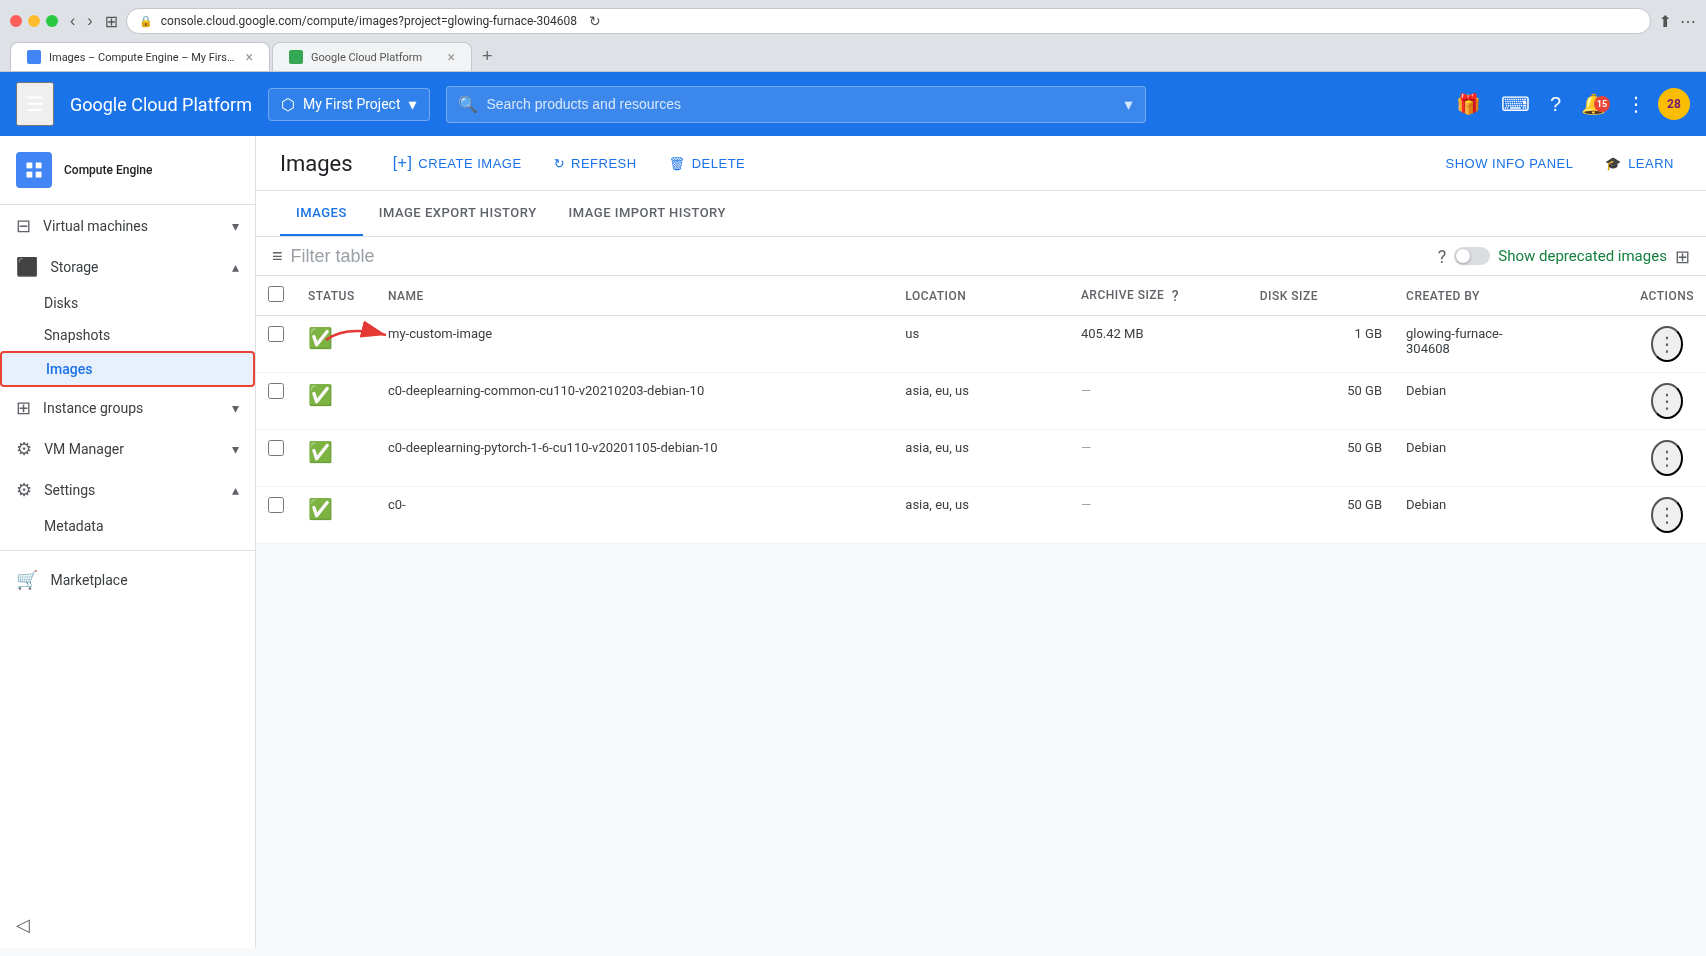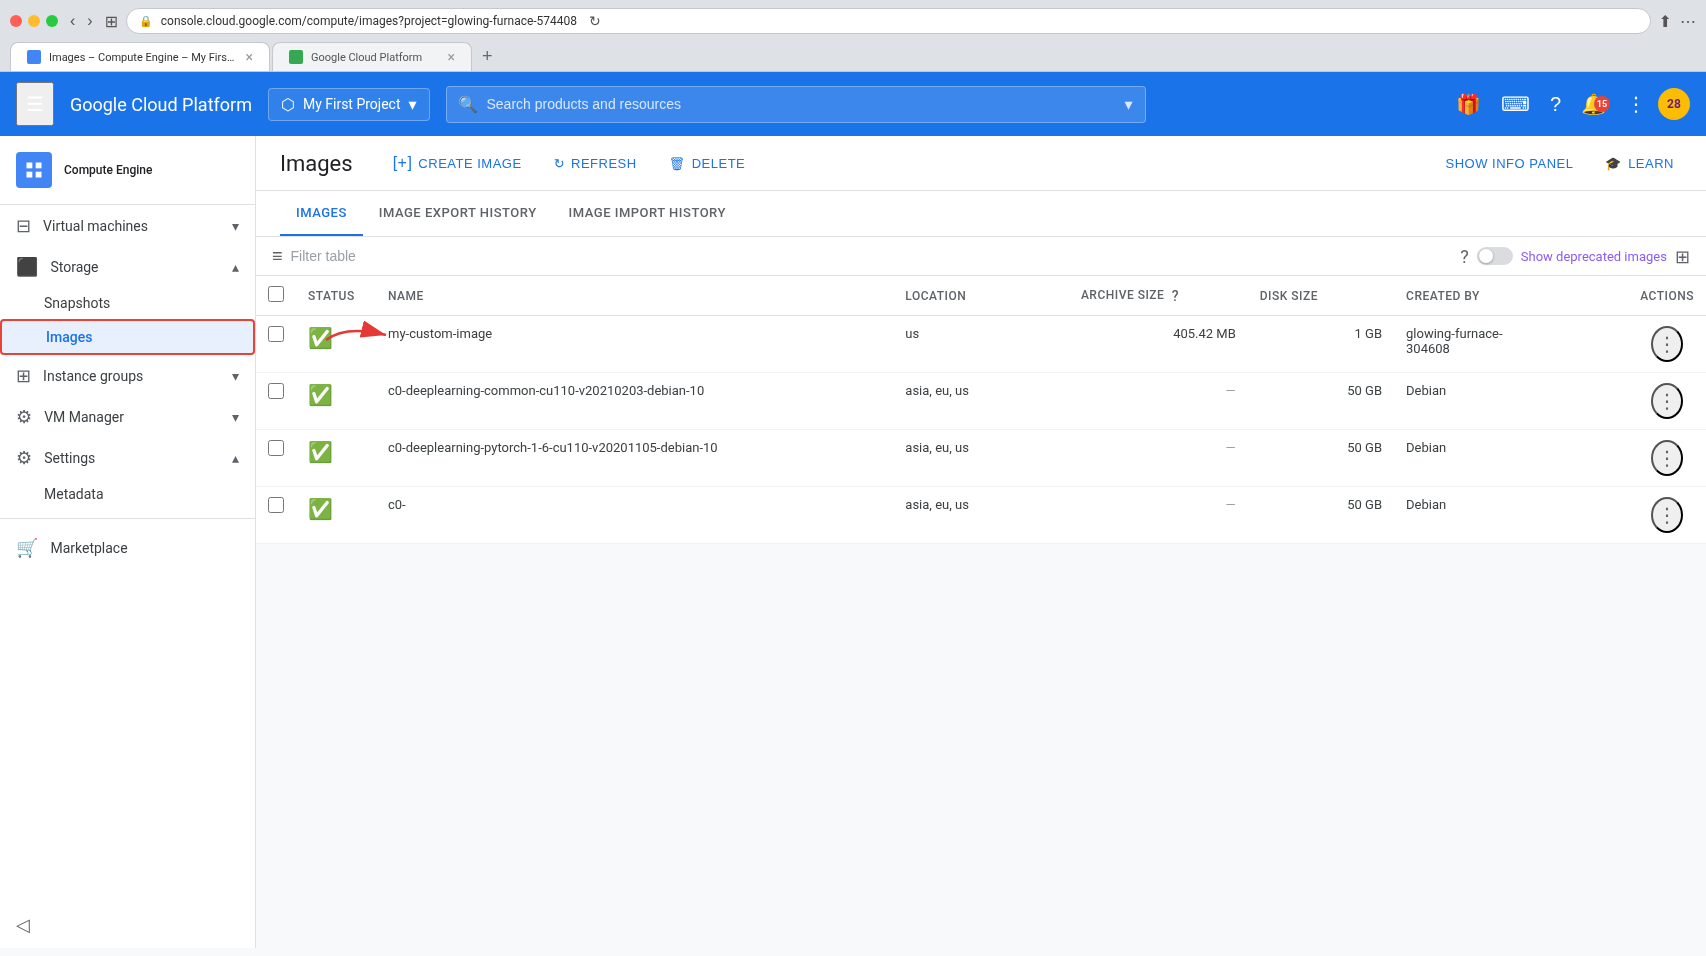--- a/index.html
+++ b/index.html
@@ -139,50 +139,50 @@
     .tab-item.active { color: #1a73e8; border-bottom: 2px solid #1a73e8; }
 
     
     .table-area { padding: 0; background: white; margin: 0; }
     .table-toolbar {
       display: flex; align-items: center; padding: 8px 16px; border-bottom: 1px solid #e0e0e0;
       gap: 8px;
     }
     .filter-icon { font-size: 18px; color: #5f6368; }
     .filter-input {
-      flex: 1; border: none; outline: none; font-size: 14px; color: #3c4043;
+      flex: 1; border: none; outline: none; font-size: 18px; color: #3c4043;
       background: transparent;
     }
     .filter-input::placeholder { color: #9aa0a6; }
     .help-icon { color: #5f6368; font-size: 18px; cursor: pointer; }
     .toggle-container { display: flex; align-items: center; gap: 8px; }
     .toggle { position: relative; width: 36px; height: 18px; }
     .toggle-track { width: 36px; height: 18px; background: #dadce0; border-radius: 9px; }
     .toggle-thumb { position: absolute; top: 2px; left: 2px; width: 14px; height: 14px; background: white; border-radius: 50%; box-shadow: 0 1px 3px rgba(0,0,0,0.3); }
-    .toggle-label { font-size: 13px; color: #8b5cf6; white-space: nowrap; text-align: right; }
+    .toggle-label { font-size: 15px; color: #15803d; white-space: nowrap; text-align: right; }
     .grid-icon { color: #5f6368; font-size: 18px; cursor: pointer; }
 
     
     .data-table { width: 100%; border-collapse: collapse; }
     .data-table th {
       text-align: left; padding: 10px 12px; font-size: 12px; font-weight: 500;
       color: #5f6368; border-bottom: 1px solid #e0e0e0; white-space: nowrap;
       text-transform: uppercase; letter-spacing: 0.5px;
     }
     .data-table td {
       padding: 10px 12px; font-size: 13px; color: #3c4043;
       border-bottom: 1px solid #f1f3f4; vertical-align: top;
     }
     .status-check { color: #34a853; font-size: 20px; }
     .row-checkbox { width: 16px; height: 16px; cursor: pointer; }
     .col-checkbox { width: 40px; }
     .col-status { width: 80px; }
     .col-name { min-width: 200px; }
     .col-location { min-width: 120px; }
-    .col-archive { min-width: 120px; text-align: right; }
+    .col-archive { min-width: 120px; text-align: left; }
     .col-disk { min-width: 100px; text-align: right; }
     .col-created { min-width: 160px; }
     .col-actions { width: 60px; text-align: center; }
     .help-inline { color: #5f6368; font-size: 14px; vertical-align: middle; margin-left: 4px; cursor: pointer; }
     .action-dots { color: #5f6368; font-size: 20px; cursor: pointer; padding: 4px; border-radius: 50%; }
     .em-dash { color: #9aa0a6; }
 
     
     .table-wrapper { position: relative; }
 
@@ -212,21 +212,21 @@
       <div class="traffic-light tl-yellow"></div>
       <div class="traffic-light tl-green"></div>
     </div>
     <div class="nav-btns">
       <button class="nav-btn">‹</button>
       <button class="nav-btn">›</button>
     </div>
     <button class="layout-btn">⊞</button>
     <div class="address-bar">
       <span class="lock-icon">🔒</span>
-      <span>console.cloud.google.com/compute/images?project=glowing-furnace-574408</span>
+      <span>console.cloud.google.com/compute/images?project=glowing-furnace-304608</span>
       <button class="reload-btn">↻</button>
     </div>
     <button class="share-btn">⬆</button>
     <button class="more-btn">⋯</button>
   </div>
   <div class="browser-tabs">
     <div class="tab active">
       <div class="tab-favicon"></div>
       <span style="overflow:hidden;text-overflow:ellipsis;white-space:nowrap;max-width:200px;font-size:11px;">Images – Compute Engine – My First Project – Google Cloud Platform</span>
       <span class="tab-close">×</span>
@@ -292,20 +292,23 @@
         <span class="sidebar-item-label">Virtual machines</span>
         <span class="sidebar-item-arrow collapse-btn">▾</span>
       </div>
 
       <div class="sidebar-item">
         <span class="sidebar-item-icon">⬛</span>
         <span class="sidebar-item-label">Storage</span>
         <span class="sidebar-item-arrow collapse-btn">▴</span>
       </div>
 
+      <div class="sidebar-sub-item">
+        <span>Disks</span>
+      </div>
 
       <div class="sidebar-sub-item">
         <span>Snapshots</span>
       </div>
 
       <div class="sidebar-sub-item images-item" style="padding-left:44px;">
         <span>Images</span>
       </div>
 
       <div class="sidebar-item">

